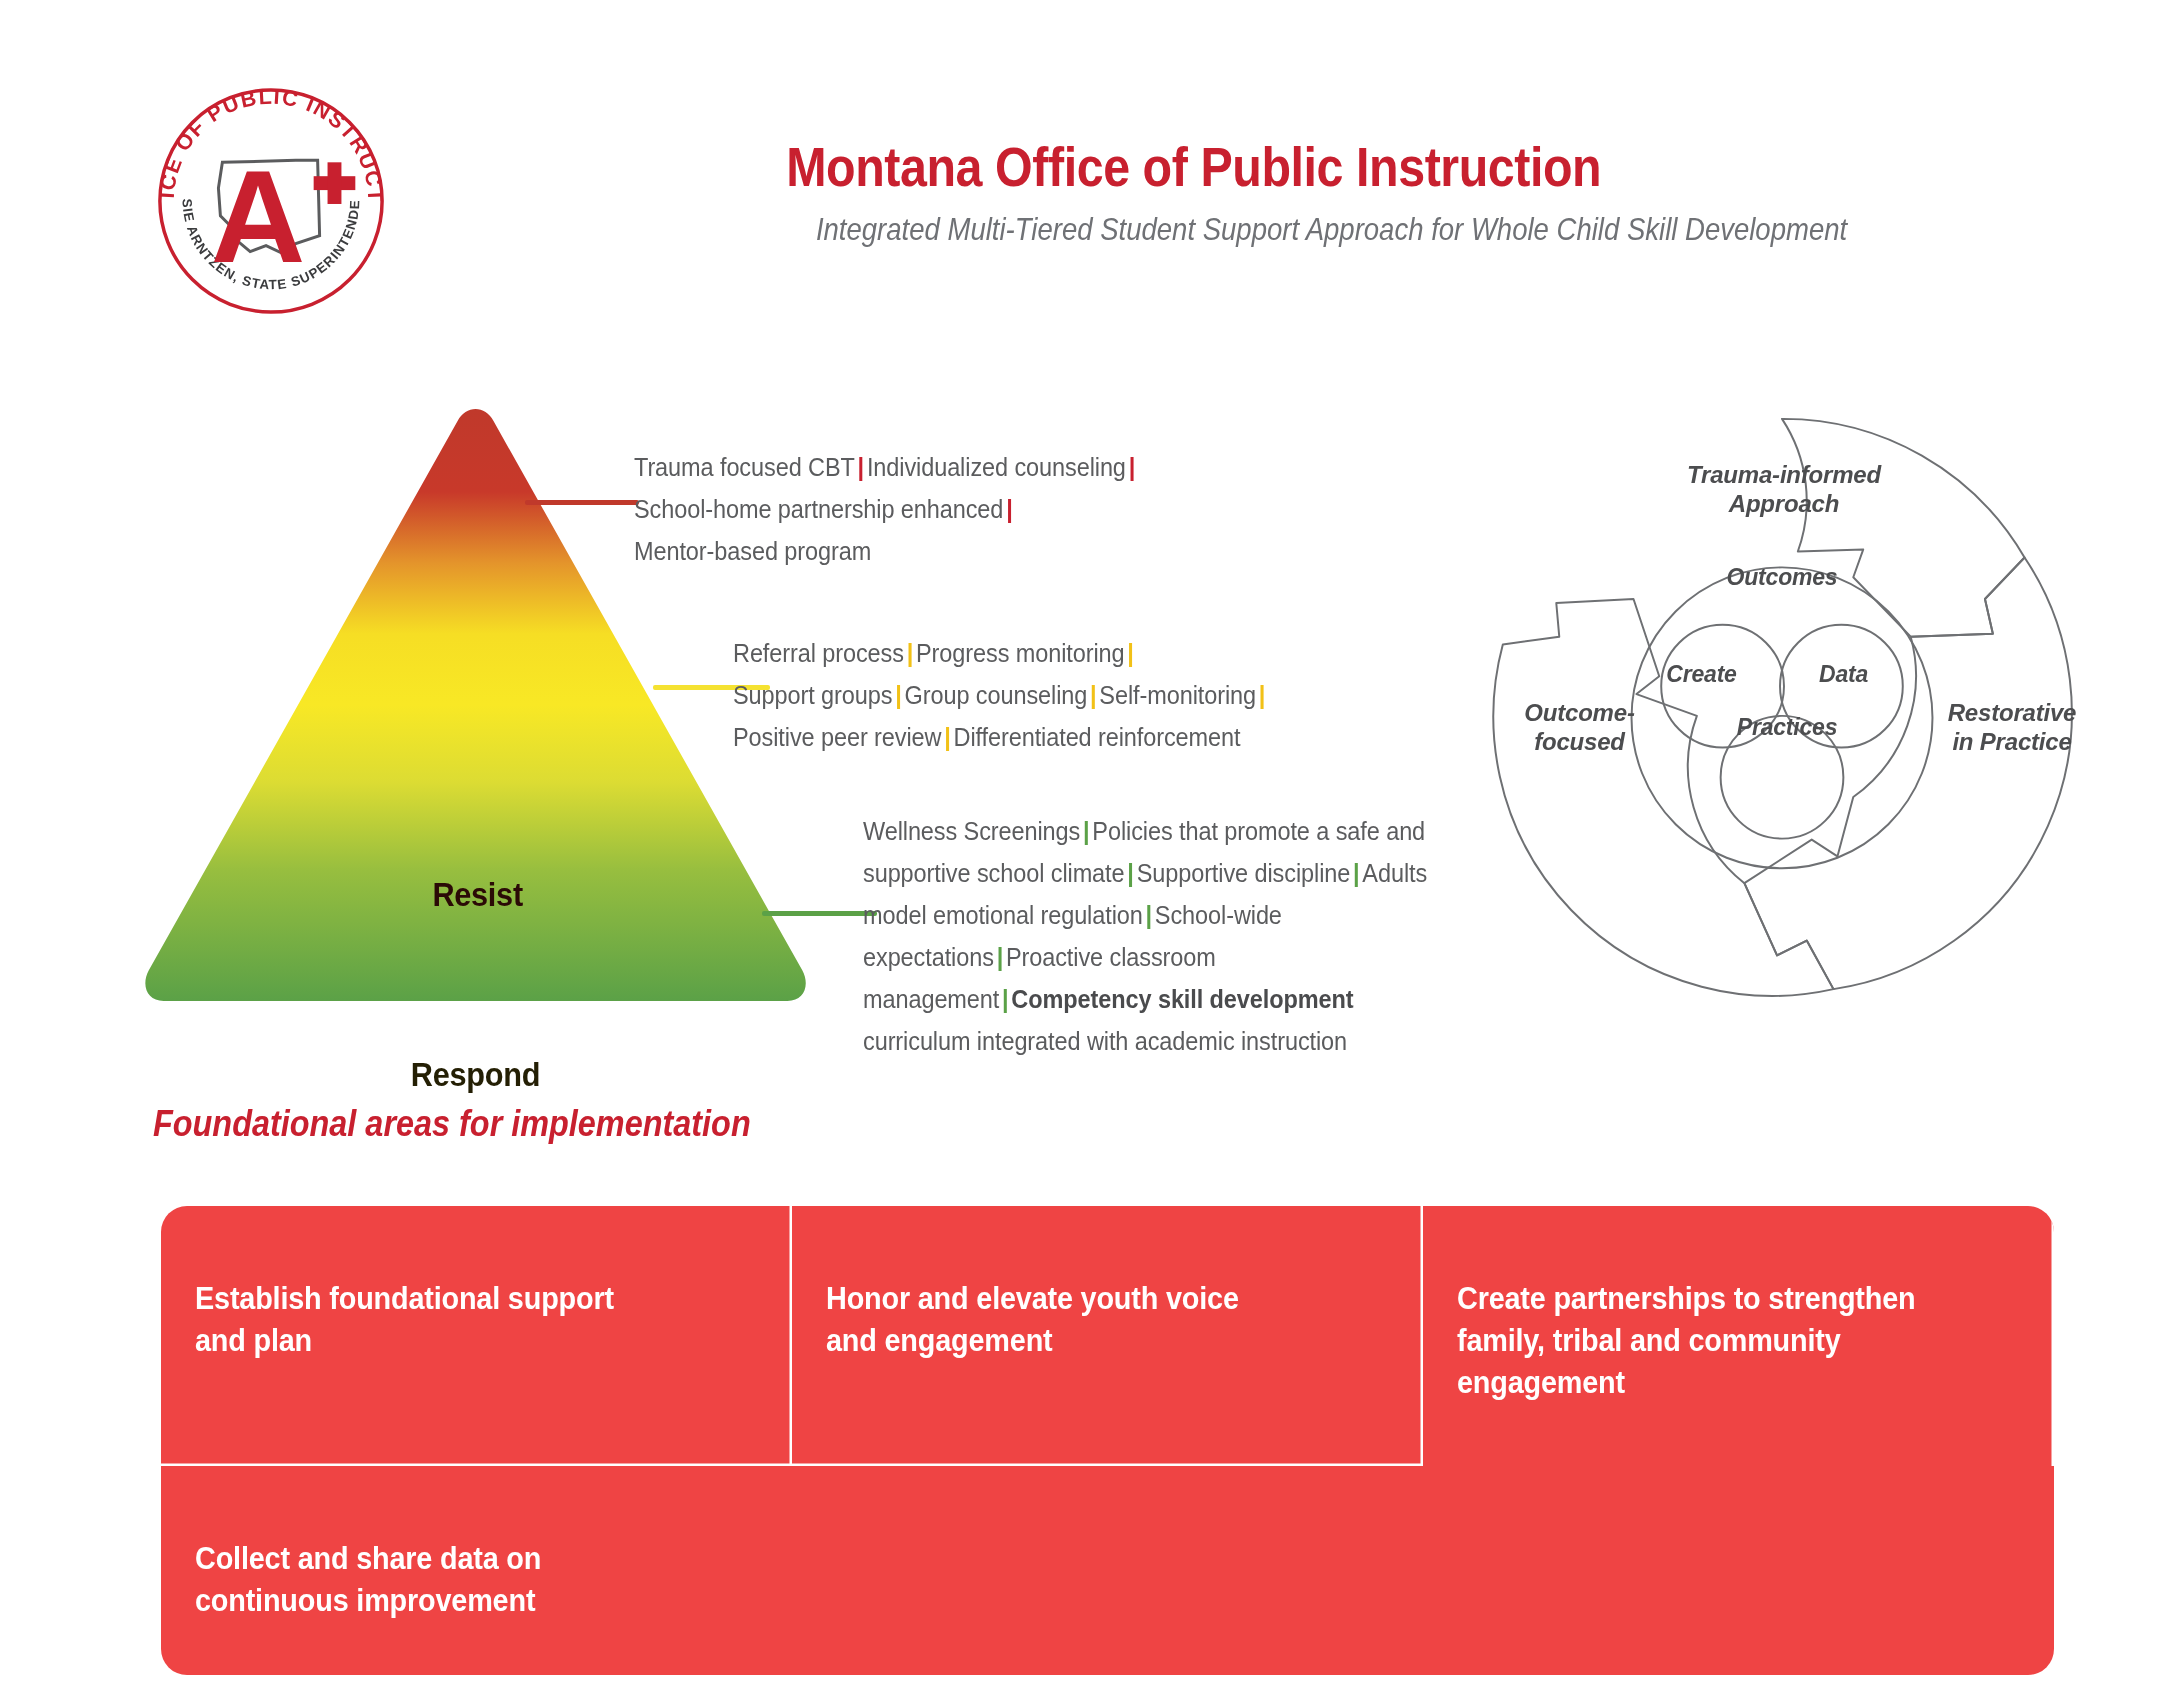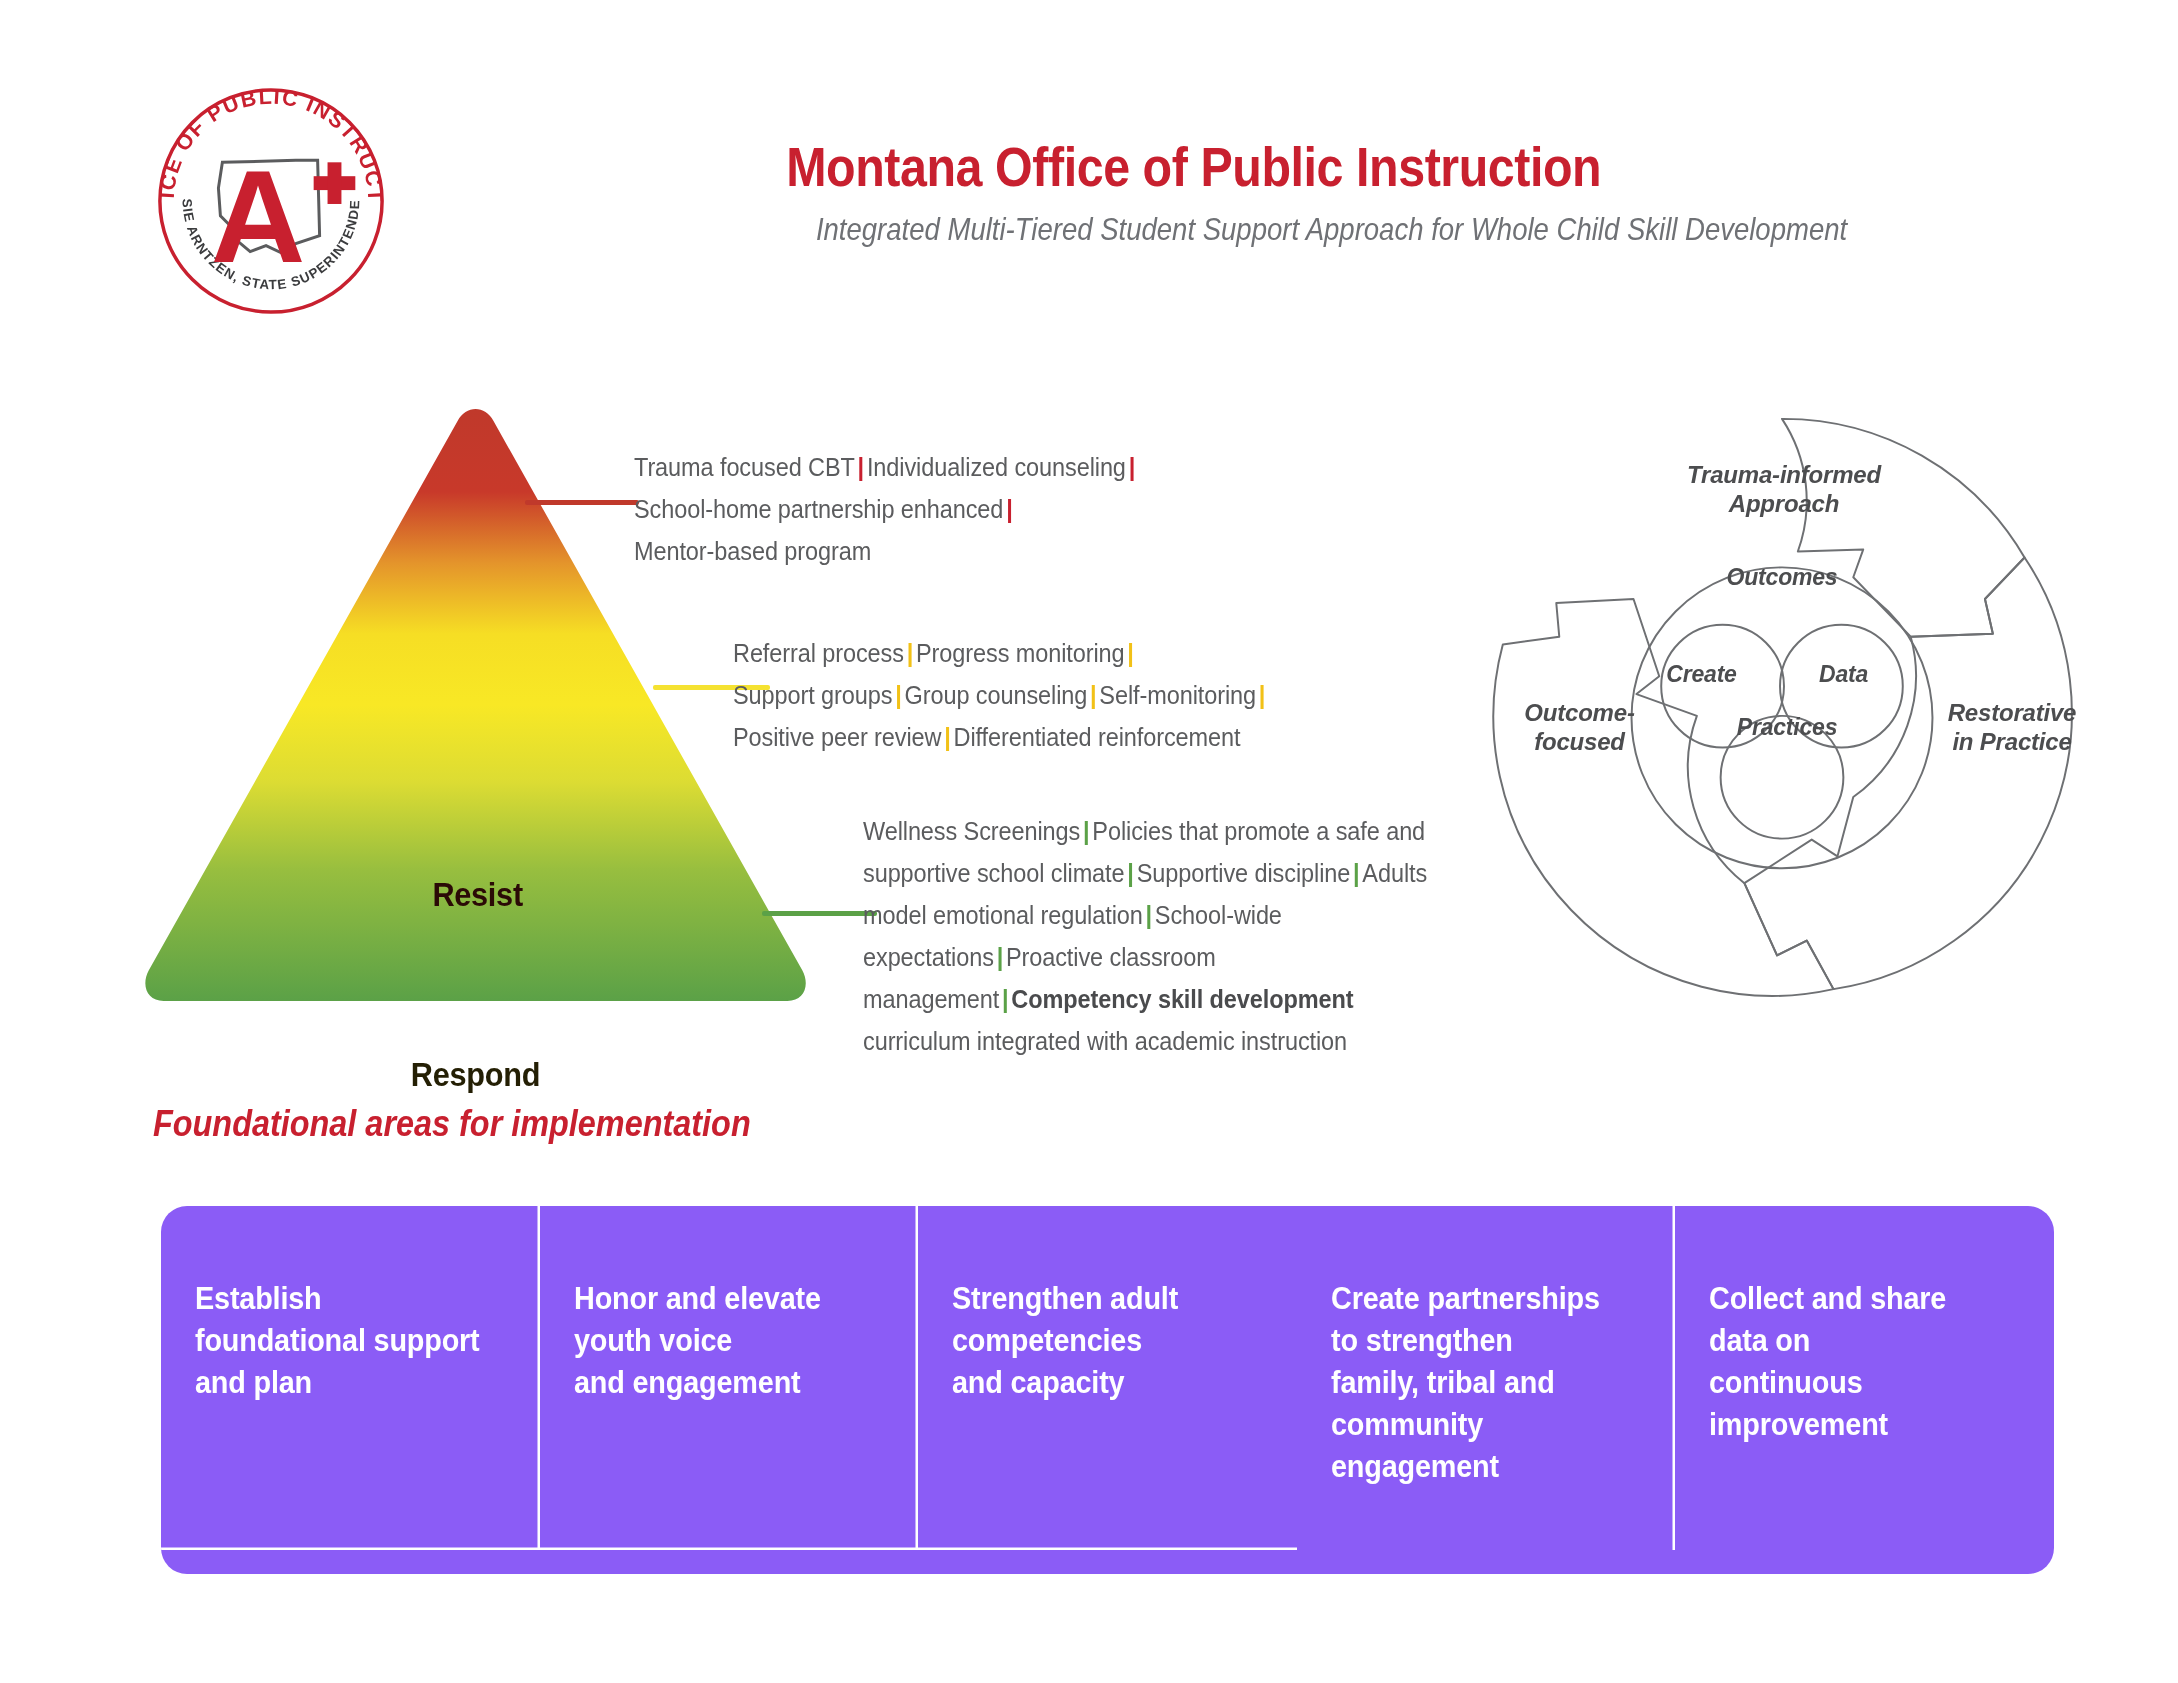--- a/index.html
+++ b/index.html
@@ -143,25 +143,25 @@
     font-style: italic;
     transform: scaleX(0.9);
     transform-origin: left center;
     white-space: nowrap;
   }
   #grid {
     position: absolute;
     left: 161px;
     top: 1206px;
     width: 1893px;
-    height: 368px;
-    background: #8b5cf6;
+    height: 469px;
+    background: #ef4444;
     border-radius: 26px;
     display: grid;
-    grid-template-columns: 1fr 1fr 1fr 1fr 1fr;
+    grid-template-columns: 1fr 1fr 1fr;
     grid-template-rows: 1fr 1fr;
     overflow: hidden;
   }
   .grid-cell {
     color: #ffffff;
     font-size: 31px;
     font-weight: bold;
     line-height: 42px;
     padding: 30px 34px 20px 34px;
     letter-spacing: -0.2px;
@@ -305,24 +305,20 @@
 
   <div id="grid">
     <div class="grid-cell bd-rb">
       <span>Establish foundational support
 and plan</span>
     </div>
     <div class="grid-cell bd-rb">
       <span>Honor and elevate youth voice
 and engagement</span>
     </div>
-    <div class="grid-cell bd-b">
-      <span>Strengthen adult  competencies
-and capacity</span>
-    </div>
     <div class="grid-cell bd-r">
       <span>Create partnerships to strengthen
 family, tribal and community
 engagement</span>
     </div>
     <div class="grid-cell">
       <span>Collect and share data on
 continuous improvement</span>
     </div>
   </div>

